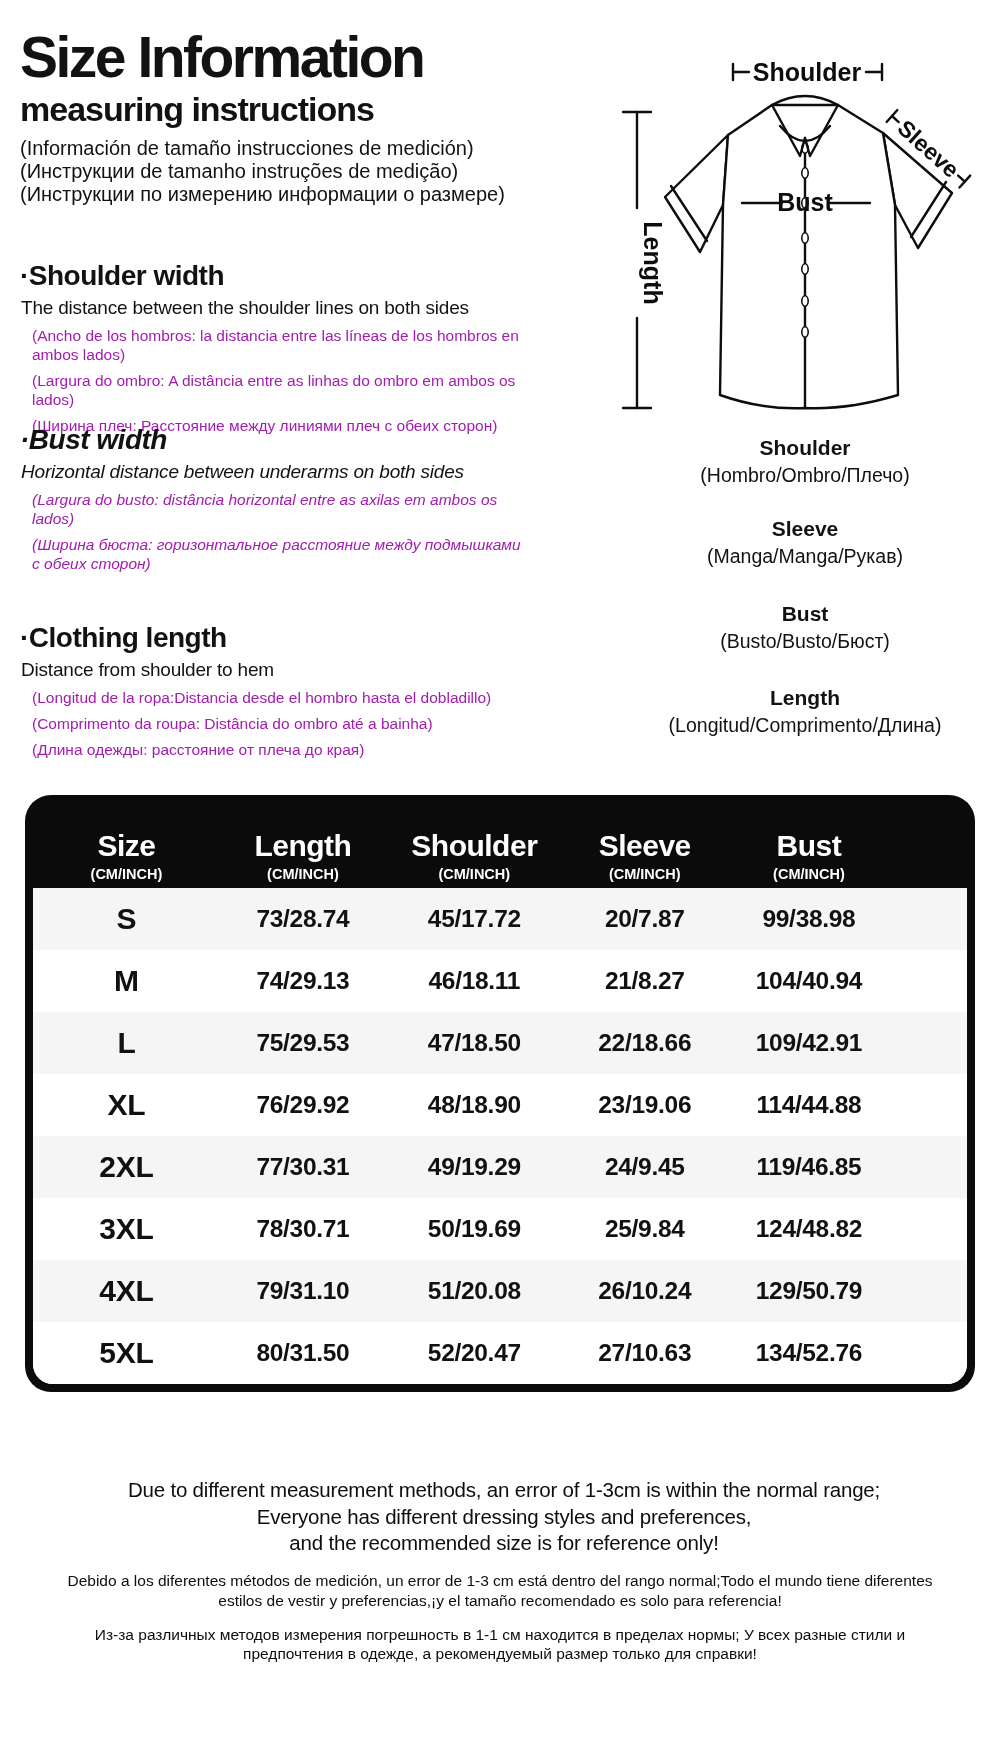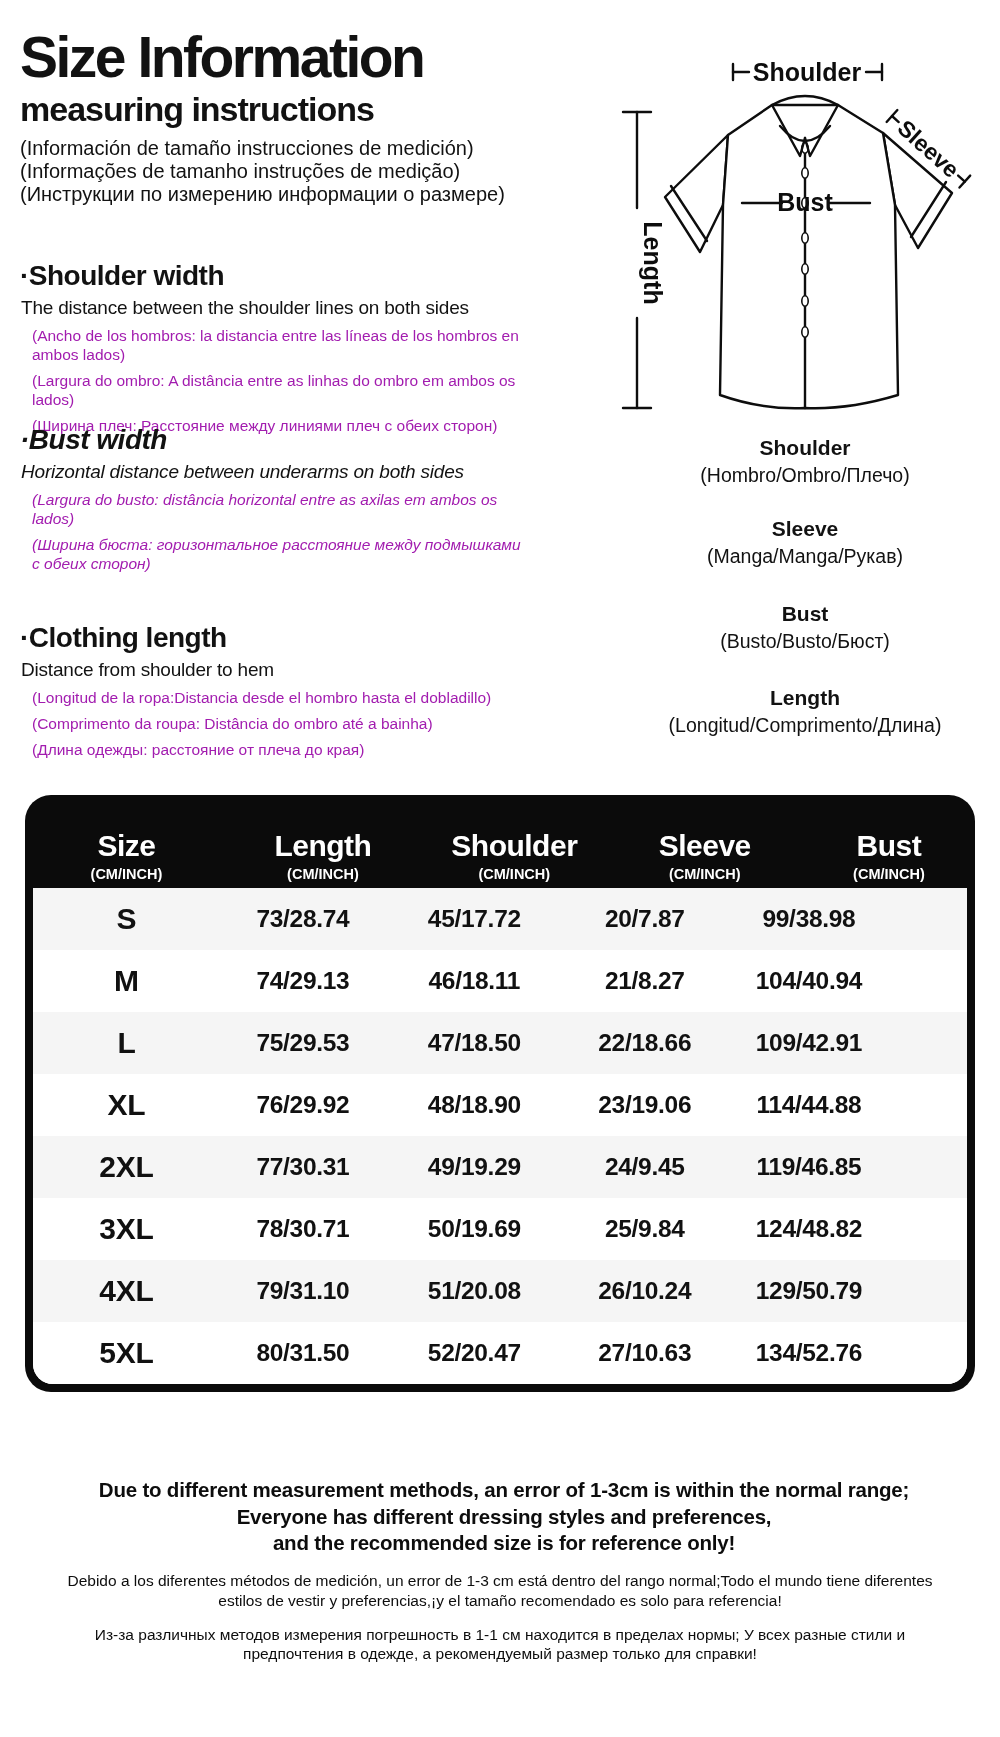--- a/index.html
+++ b/index.html
@@ -23,45 +23,45 @@
   .diagram{left:600px;top:50px;width:380px;height:370px;}
   .diagram text{font-weight:600;fill:#0d0d0d;}
   .legend{left:605px;top:0;width:400px;height:770px;}
   .legend-item{position:absolute;left:0;width:400px;text-align:center;}
   .legend-term{font-size:21px;font-weight:bold;}
   .legend-trans{font-size:19.5px;margin-top:4px;}
   .li-0{top:436px;} .li-1{top:517px;} .li-2{top:602px;} .li-3{top:686px;}
 
   
   .size-table{left:25px;top:795px;width:950px;height:597px;background:#0b0b0b;border-radius:26px;box-sizing:border-box;}
-  .t-head{height:120px;padding:0 8px;display:grid;grid-template-columns:20% 17.8% 18.9% 17.6% 25.7%;align-items:center;color:#ffffff;gap:20px;}
+  .t-head{height:120px;padding:0 8px;display:grid;grid-template-columns:20% 17.8% 18.9% 17.6% 25.7%;align-items:center;color:#ffffff;}
   .t-hcell{text-align:center;}
   .t-hcell:last-child,.t-cell:last-child{padding-right:76px;}
   .t-hlabel{font-size:30px;font-weight:bold;letter-spacing:-0.5px;}
   .t-hunit{font-size:14.5px;font-weight:bold;margin-top:3px;}
   .t-body{position:absolute;left:8px;right:8px;top:93px;bottom:8px;border-radius:0 0 20px 20px;overflow:hidden;display:flex;flex-direction:column;background:#ffffff;}
   .t-row{flex:1;display:grid;grid-template-columns:20% 17.8% 18.9% 17.6% 25.7%;align-items:center;background:#ffffff;}
   .t-row:nth-child(odd){background:#f5f5f5;}
   .t-cell{text-align:center;font-size:24.5px;font-weight:bold;color:#111111;letter-spacing:-0.3px;}
   .t-cell.size{font-size:30px;}
 
   
   .footer{top:1477px;left:0;width:1000px;text-align:center;color:#0d0d0d;}
-  .footer-en{font-size:20.5px;font-weight:bold;line-height:1.3;letter-spacing:-0.2px;padding-left:8px;}
+  .footer-en{font-size:20.5px;font-weight:normal;line-height:1.3;letter-spacing:-0.2px;padding-left:8px;}
   .footer-tr{font-size:15.5px;line-height:1.28;margin:14px auto 0;max-width:880px;}
 </style>
 </head>
 <body>
 
 <div class="abs hdr">
   <div class="title">Size Information</div>
   <div class="subtitle">measuring instructions</div>
   <div class="hdr-tr">
     <div>(Información de tamaño instrucciones de medición)</div>
-    <div>(Informações de tamanho instruções de medição)</div>
+    <div>(Инструкции de tamanho instruções de medição)</div>
     <div>(Инструкции по измерению информации о размере)</div>
   </div>
 </div>
 
 <div class="abs section s1">
   <div class="sec-title">·Shoulder width</div>
   <div class="sec-desc">The distance between the shoulder lines on both sides</div>
   <div class="sec-tr">(Ancho de los hombros: la distancia entre las líneas de los hombros en ambos lados)</div>
   <div class="sec-tr">(Largura do ombro: A distância entre as linhas do ombro em ambos os lados)</div>
   <div class="sec-tr">(Ширина плеч: Расстояние между линиями плеч с обеих сторон)</div>

